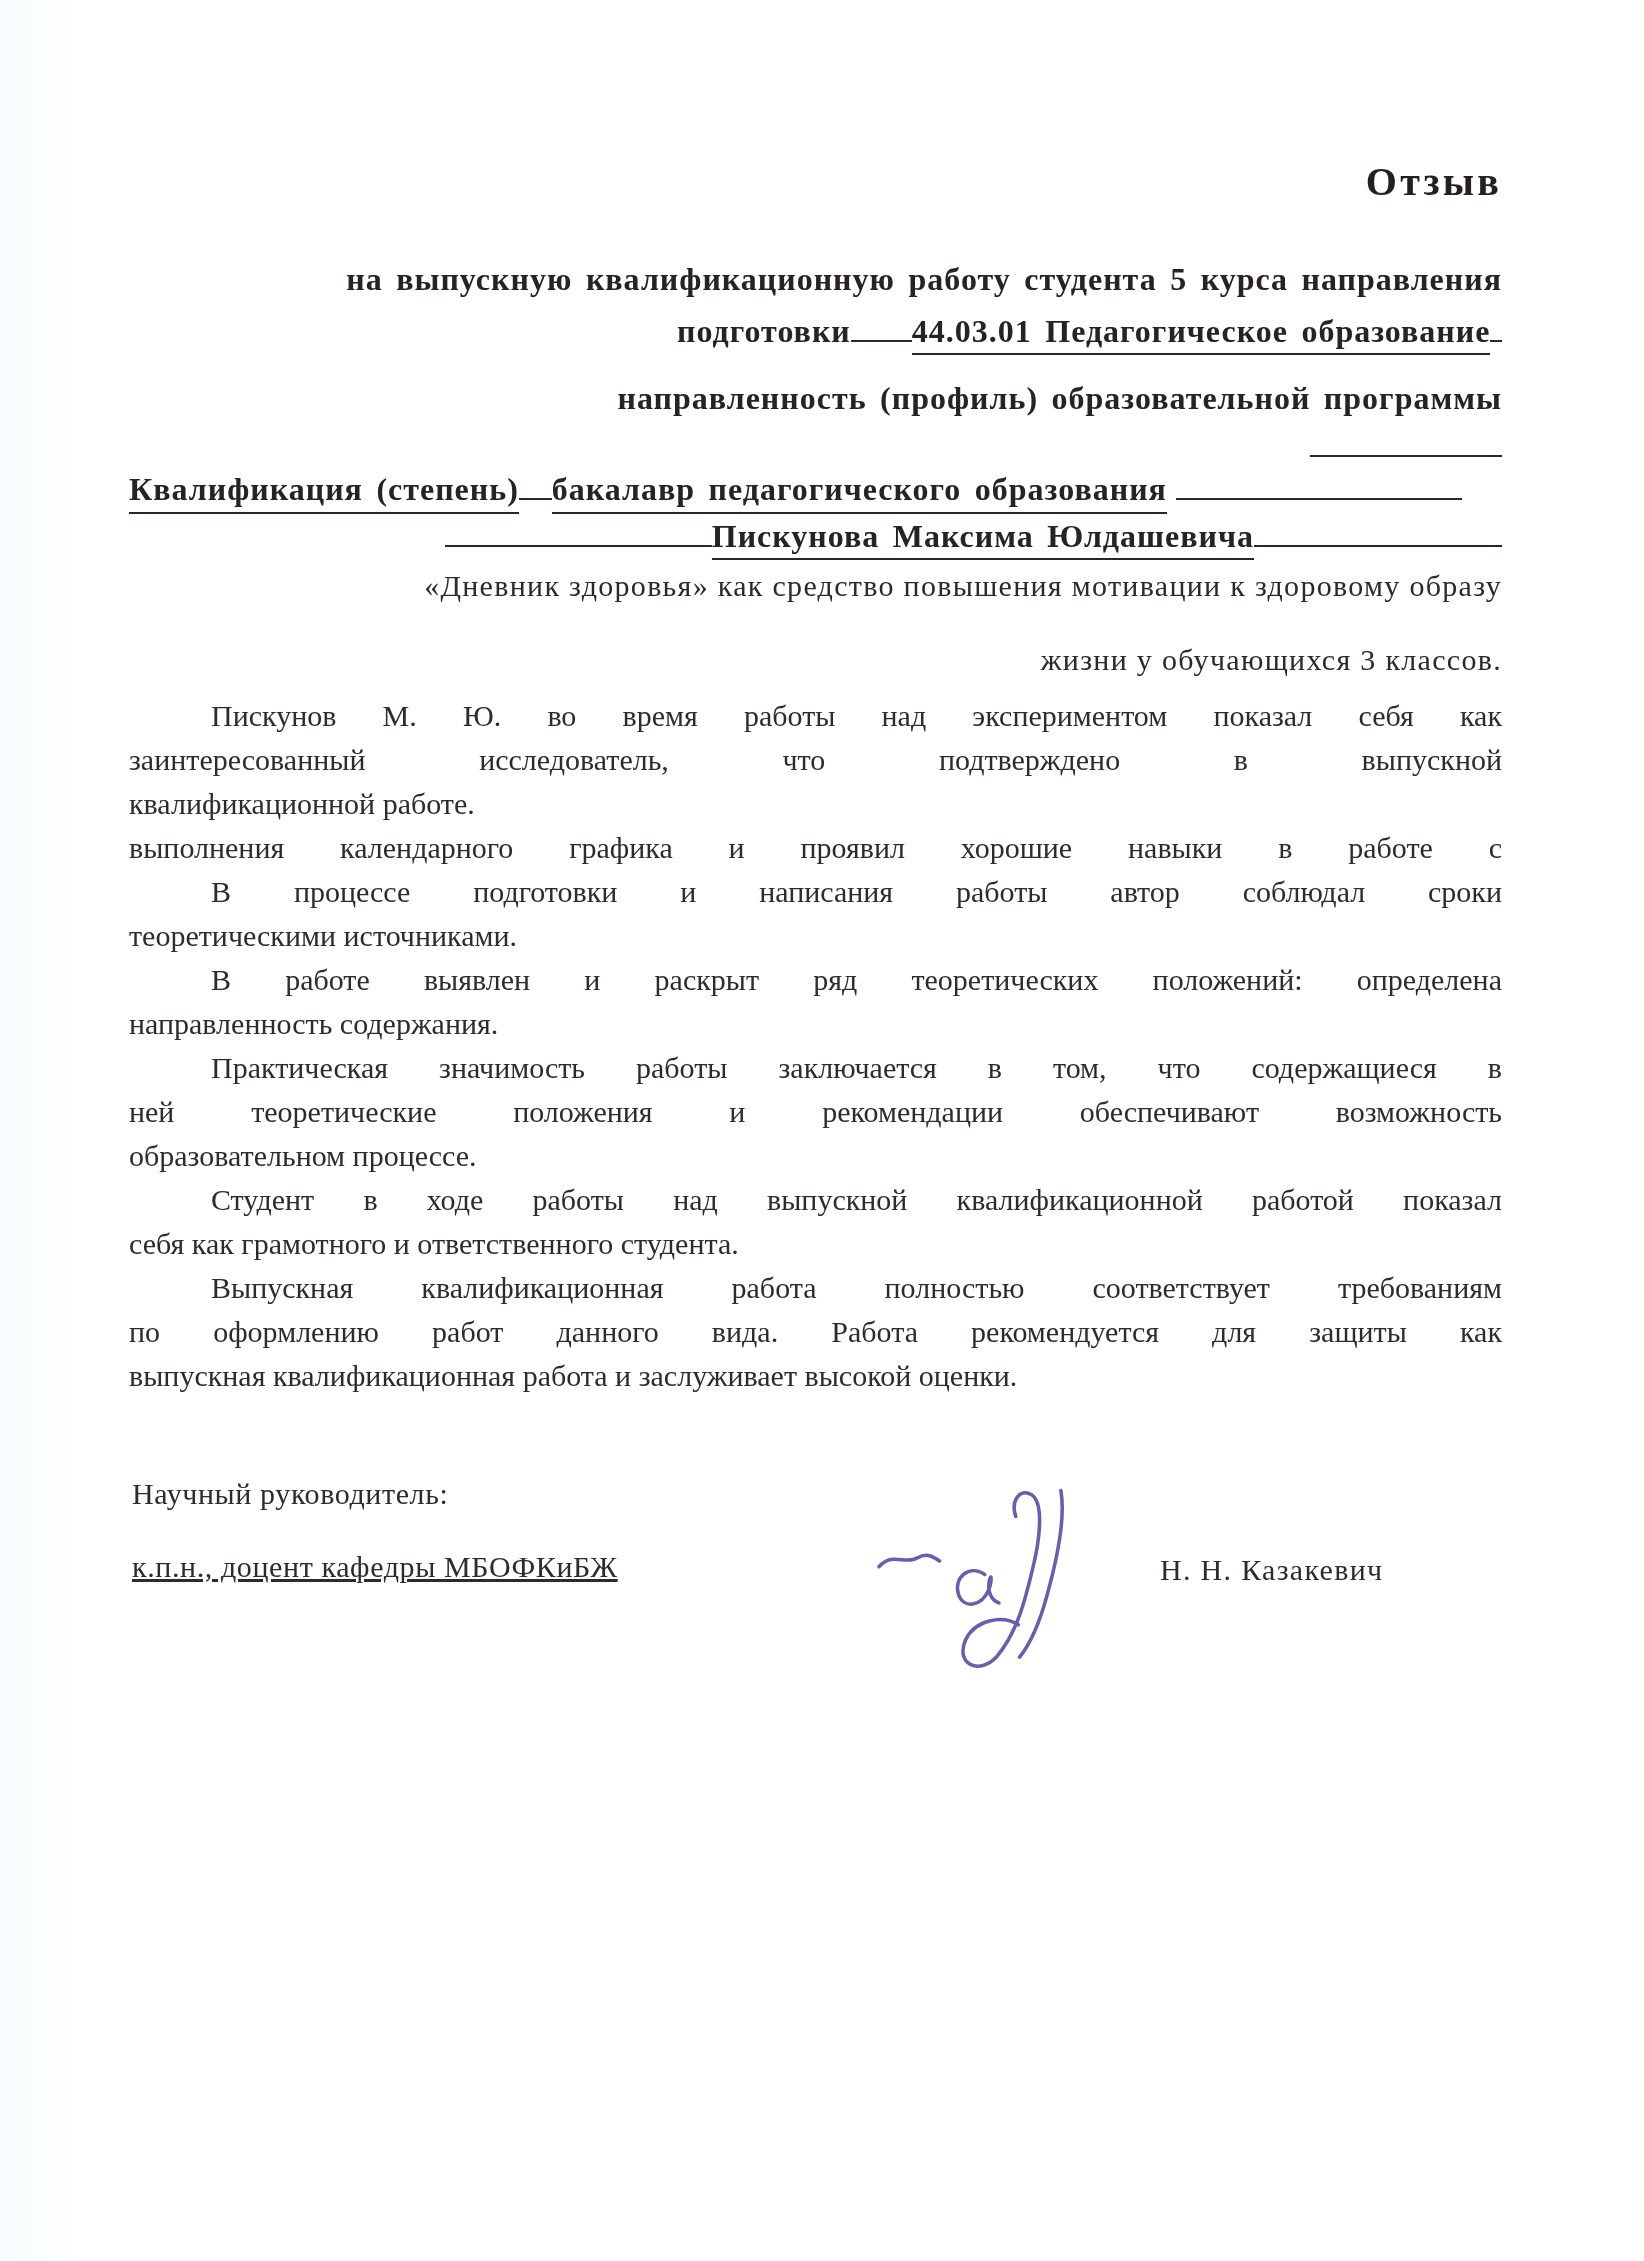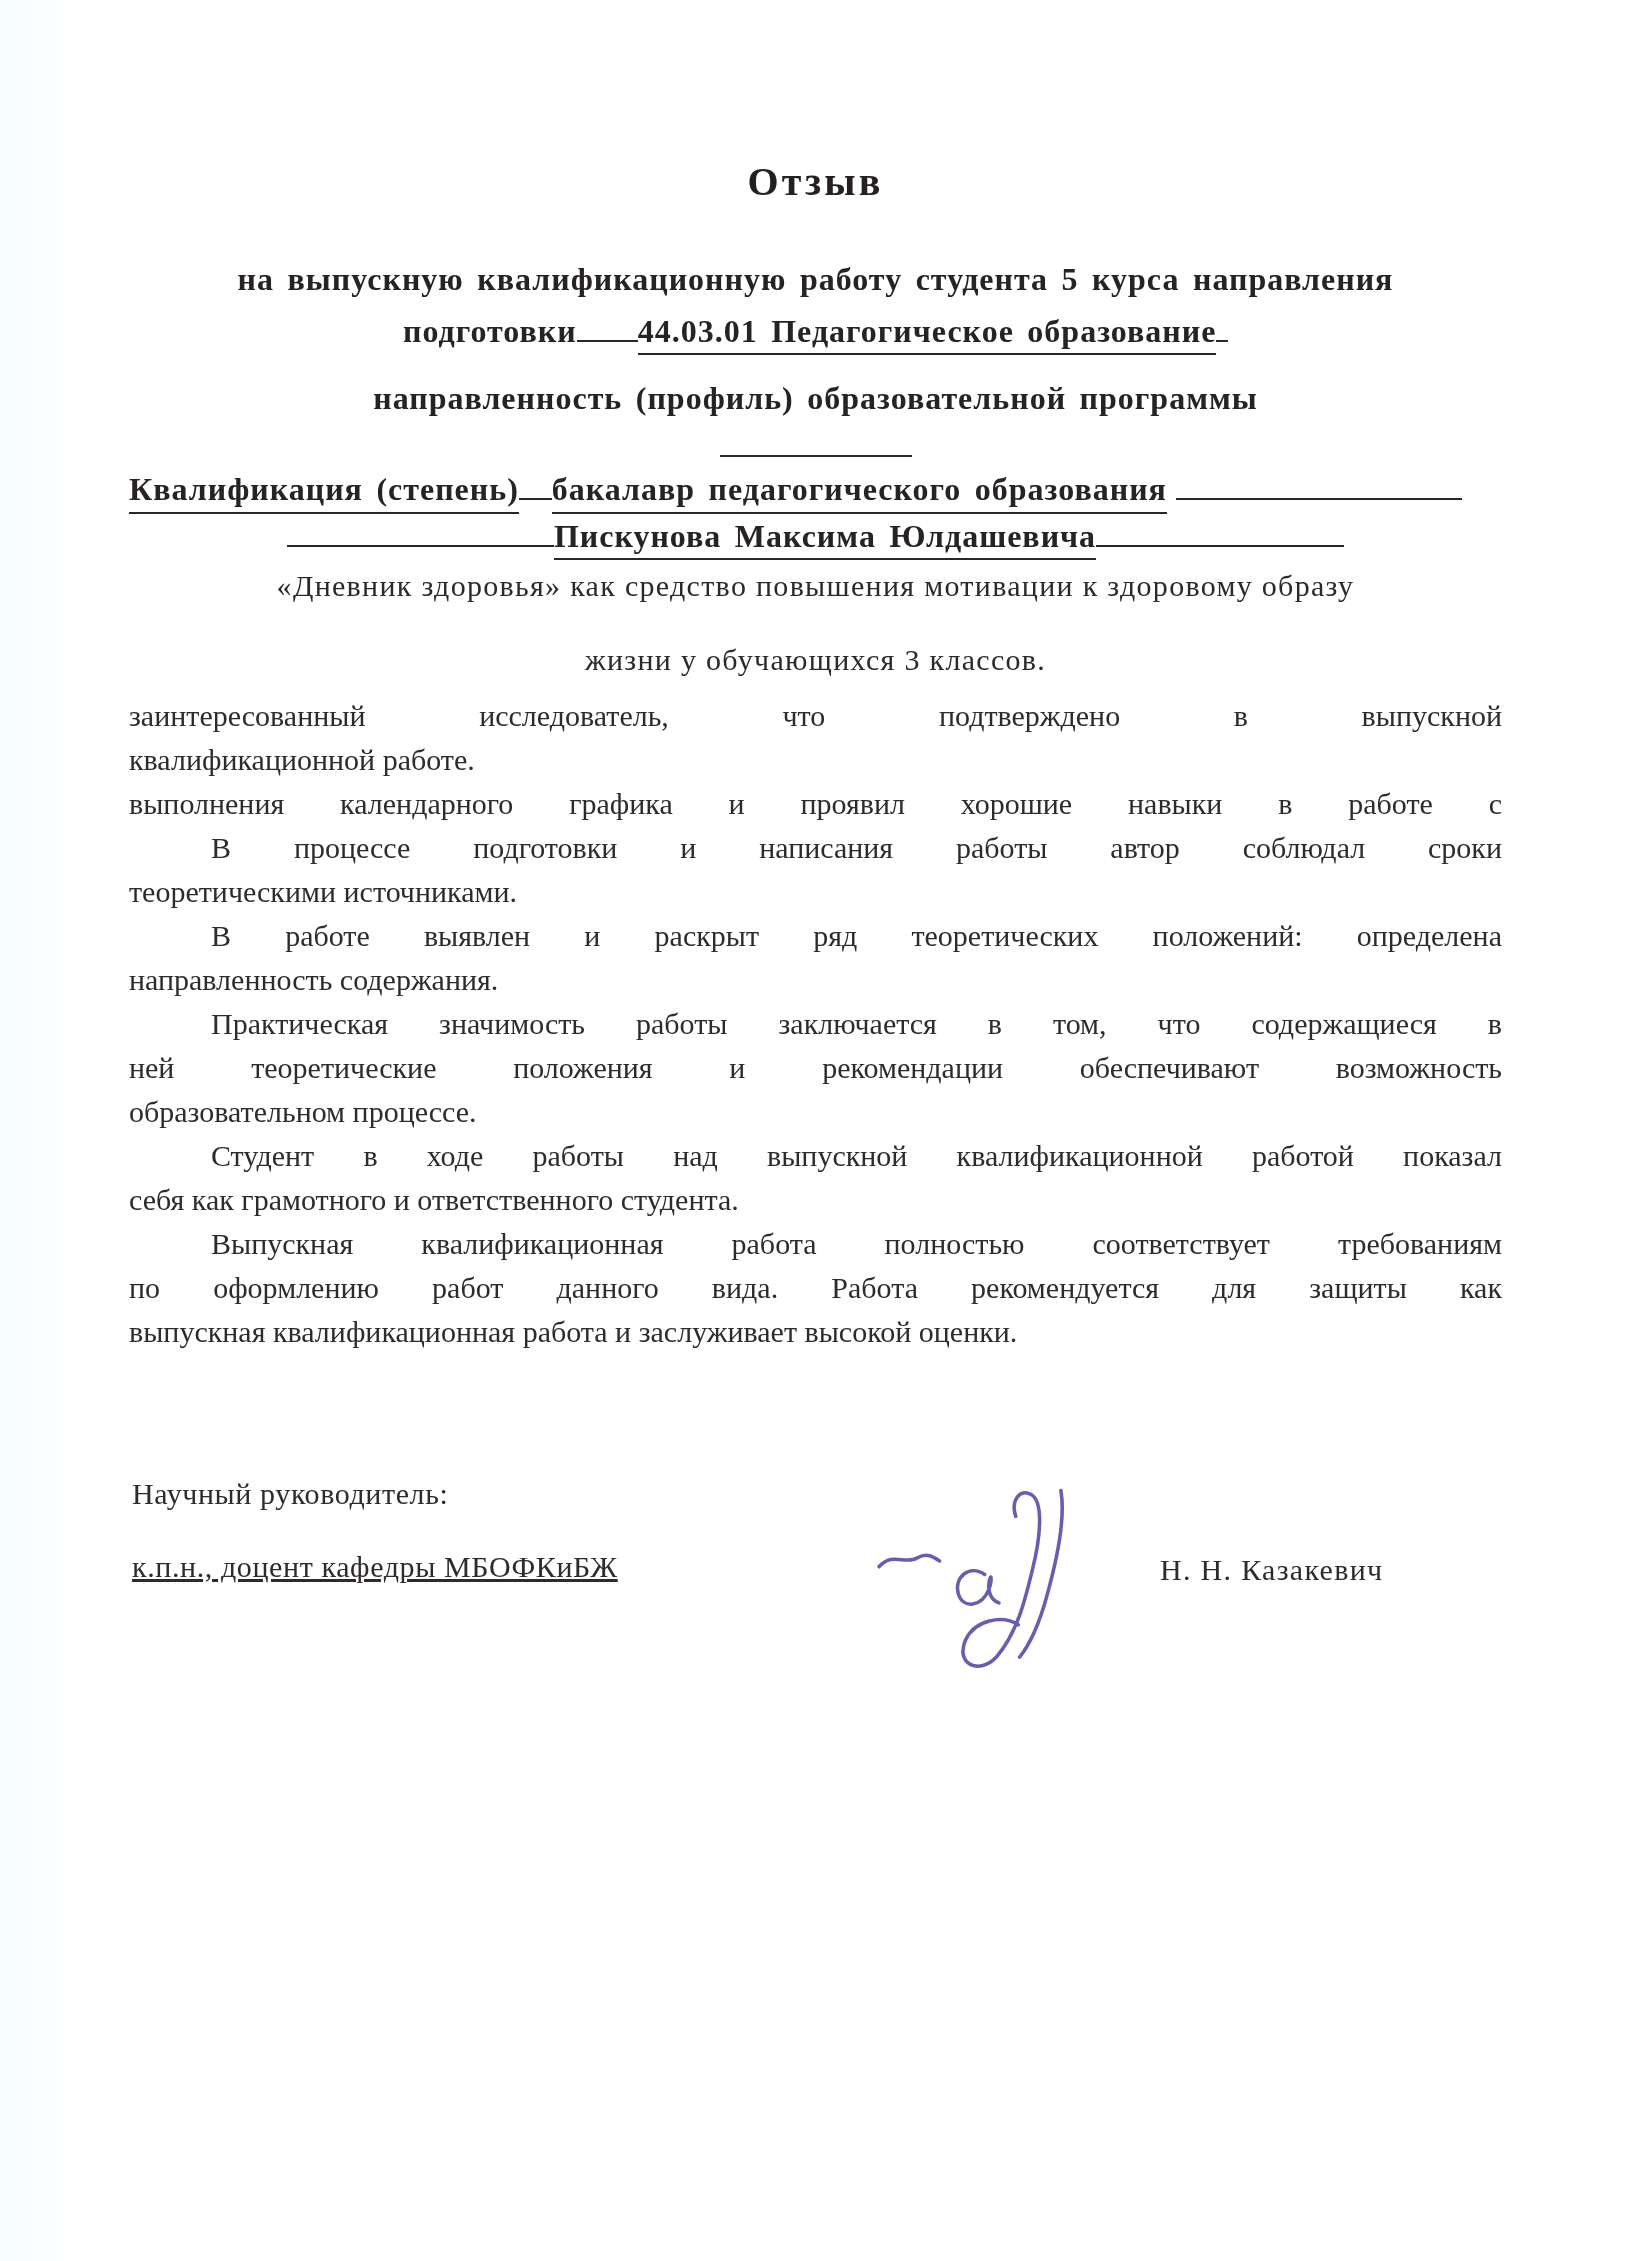--- a/index.html
+++ b/index.html
@@ -10,21 +10,21 @@
     color:#2c282c;
     position:relative;
     overflow:hidden;
   }
   .scan-tint{
     position:absolute;left:0;top:0;width:77px;height:100%;
     background:linear-gradient(to right, rgba(216,242,250,0.22), rgba(255,255,255,0));
     pointer-events:none;
   }
   .blk{position:absolute;left:129px;width:1373px;}
-  .center{text-align:center;}
+  .center{text-align:right;}
   .doc-title{
     top:158px;
     font-size:40px;font-weight:bold;color:#231f23;
     letter-spacing:3.2px;
   }
   .hdr{
     font-size:32px;font-weight:bold;color:#262226;
     letter-spacing:1px;word-spacing:4.5px;
     white-space:nowrap;
   }
@@ -81,20 +81,21 @@
 </div>
 
 <div class="blk center hdr hdr-6">
   <span class="u-blank" style="width:267px"></span><span class="u">Пискунова Максима Юлдашевича</span><span class="u-blank" style="width:248px"></span>
 </div>
 
 <div class="blk center thesis thesis-1">«Дневник здоровья» как средство повышения мотивации к здоровому образу</div>
 <div class="blk center thesis thesis-2">жизни у обучающихся 3 классов.</div>
 
 <div class="blk" id="body-lines">
+    <div class="line indent">Пискунов М. Ю. во время работы над экспериментом показал себя как</div>
     <div class="line">заинтересованный исследователь, что подтверждено в выпускной</div>
     <div class="line last">квалификационной работе.</div>
     <div class="line">выполнения календарного графика и проявил хорошие навыки в работе с</div>
     <div class="line indent">В процессе подготовки и написания работы автор соблюдал сроки</div>
     <div class="line last">теоретическими источниками.</div>
     <div class="line indent">В работе выявлен и раскрыт ряд теоретических положений: определена</div>
     <div class="line last">направленность содержания.</div>
     <div class="line indent">Практическая значимость работы заключается в том, что содержащиеся в</div>
     <div class="line">ней теоретические положения и рекомендации обеспечивают возможность</div>
     <div class="line last">образовательном процессе.</div>

